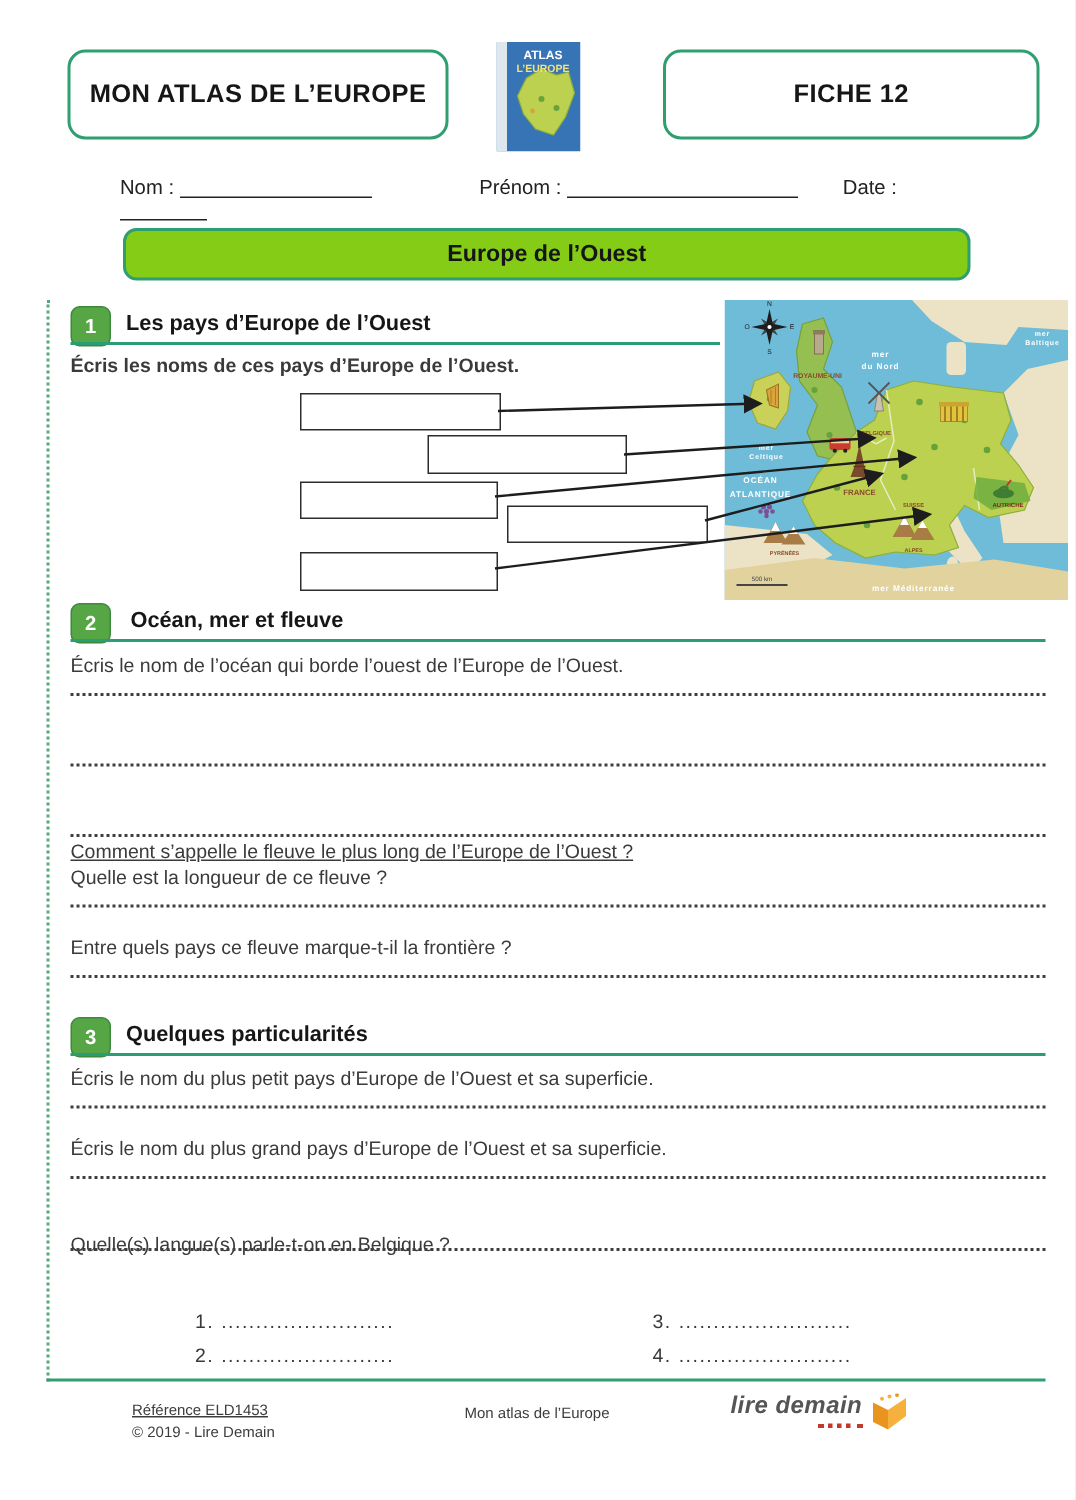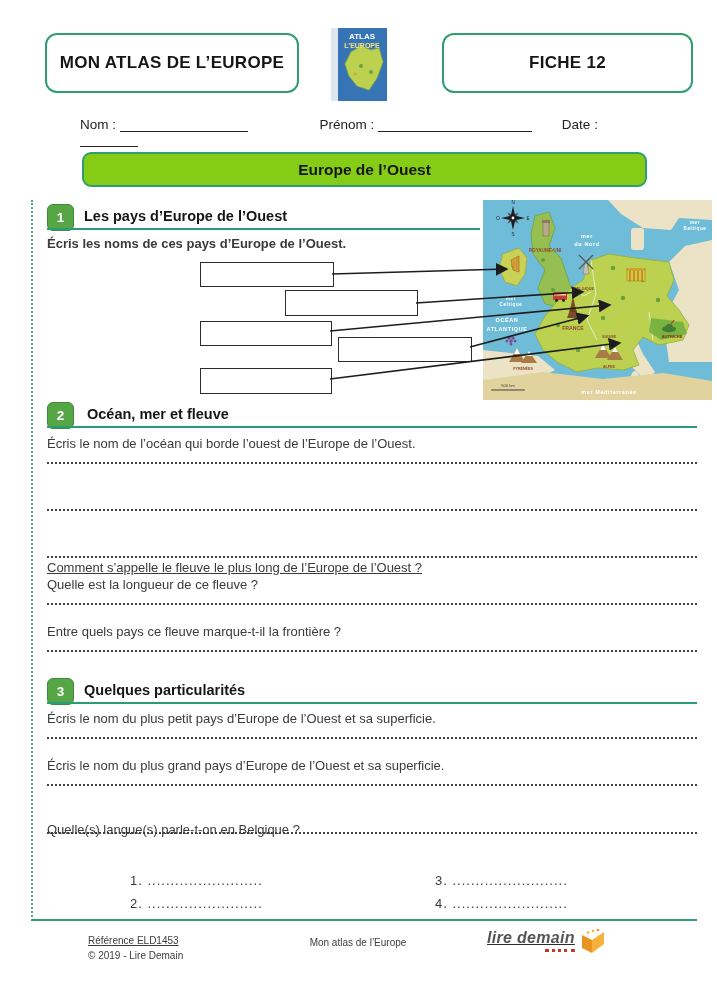--- a/index.html
+++ b/index.html
@@ -41,21 +41,21 @@
   .dotline{position:absolute;left:47px;width:650px;height:0;border-top:2px dotted #3f3f3f;}
   
   .ans-box{position:absolute;background:#fff;border:1.5px solid #2c2c2c;}
   .arrows{position:absolute;left:190px;top:255px;width:527px;height:150px;pointer-events:none;}
   
   .map{position:absolute;left:483px;top:200px;width:229px;height:200px;}
   
   .region-item{position:absolute;font-size:13px;color:#3a3a3a;letter-spacing:1px;}
   
   .foot{position:absolute;font-size:10px;color:#3c3c3c;}
-  .logo-wrap{position:absolute;left:487px;top:929px;display:flex;align-items:flex-end;text-decoration:underline;}
+  .logo-wrap{position:absolute;left:487px;top:929px;display:flex;align-items:flex-end;}
   .logo-text{font-size:16px;color:#555;font-weight:600;font-style:italic;letter-spacing:.3px;}
   .logo-sub{width:30px;height:3px;border-top:3px dotted #c0392b;margin-top:2px;}
 </style>
 </head>
 <body>
 
 <div class="page">
 
   <div class="hdr-box" style="left:45px;top:33px;width:250px;height:56px;">
     <span>MON ATLAS DE L’EUROPE</span>

